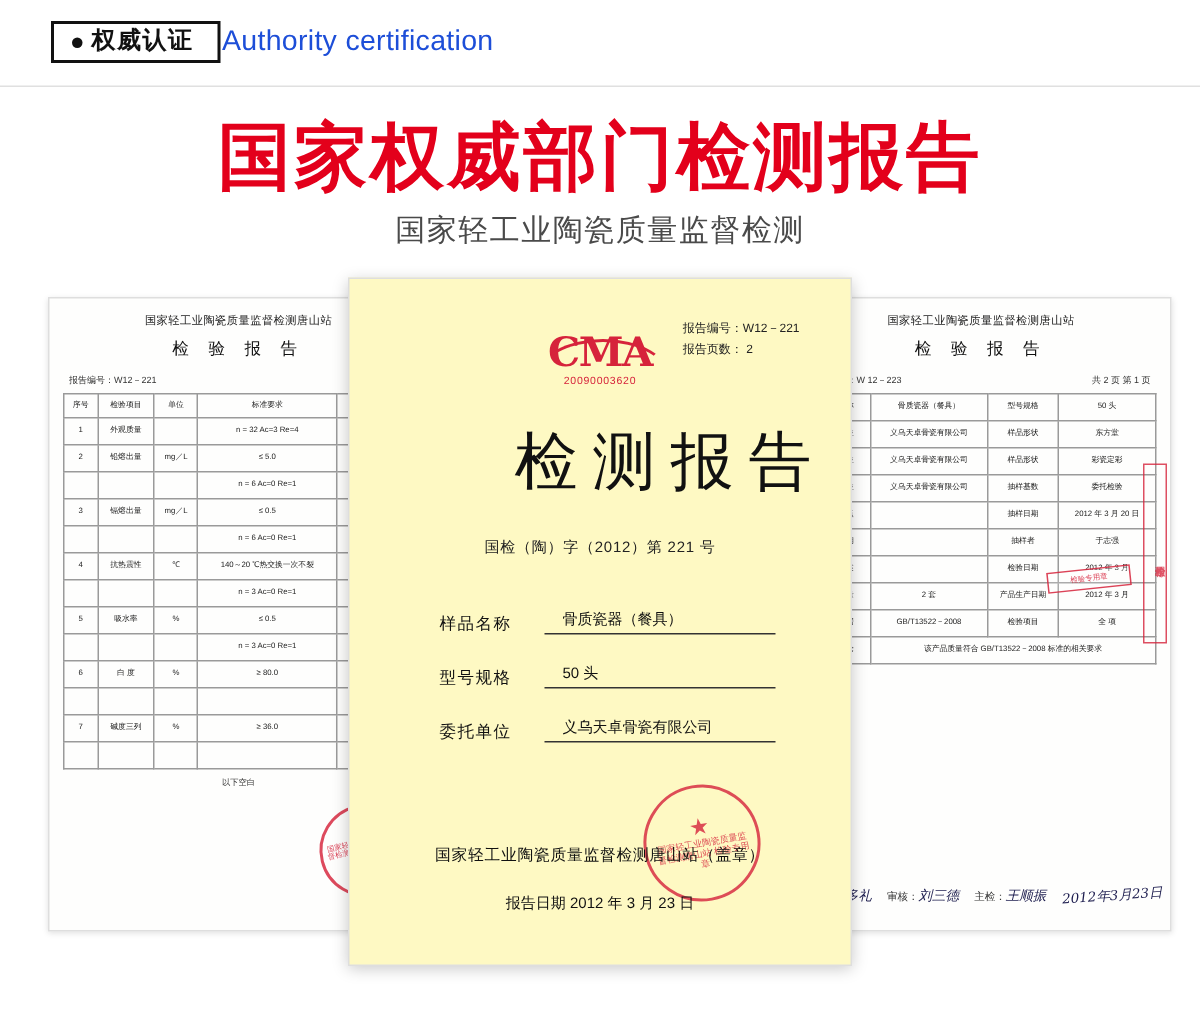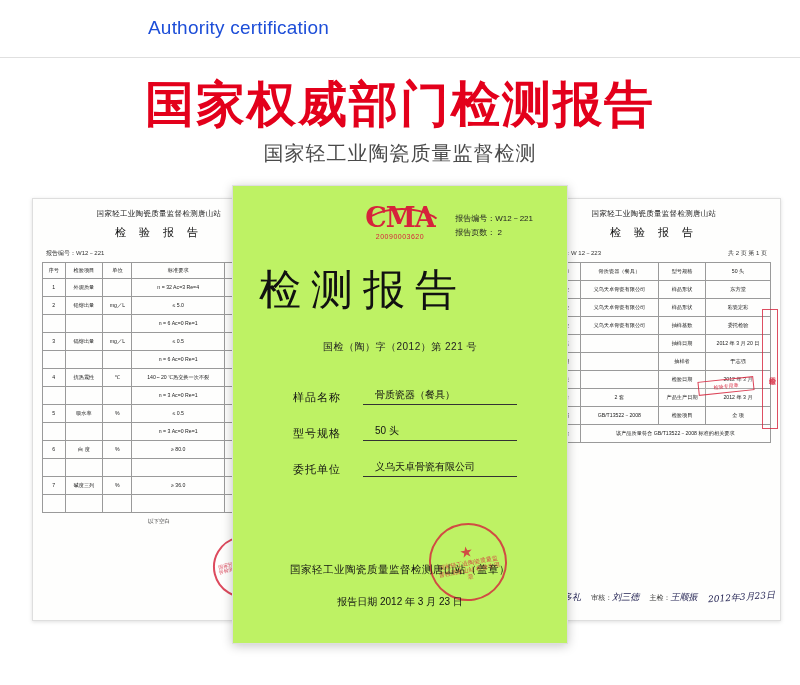--- a/index.html
+++ b/index.html
@@ -104,22 +104,22 @@
     padding: 10px 9px;
   }
   .cert-right {
     left: 527px; top: 13px;
     width: 254px; height: 423px;
     padding: 10px 9px;
   }
   .cert-center {
     left: 232px; top: 0px;
     width: 336px; height: 459px;
-    padding: 0 16px;
-    background: #bef264;
+    padding: 18px 16px;
+    background: #fef9c3;
     box-shadow: 0 2px 10px rgba(0,0,0,0.22);
     z-index: 5;
   }
 
   
   .side-head {
     text-align: center;
     font-size: 7.5px;
     color: #1a1a1a;
     letter-spacing: 0.3px;
@@ -259,21 +259,21 @@
   .center-meta {
     position: absolute;
     right: 34px;
     top: 26px;
     font-size: 8px;
     color: #222;
     line-height: 1.7;
     text-align: left;
   }
   .center-title {
-    text-align: left;
+    text-align: right;
     font-size: 42px;
     letter-spacing: 10px;
     color: #111;
     margin-top: 22px;
     font-family: "DejaVu Sans", "Liberation Sans", sans-serif;
     text-indent: 10px;
   }
   .center-code {
     text-align: center;
     font-size: 10px;
@@ -335,20 +335,24 @@
     transform: rotate(-10deg);
     box-sizing: border-box;
     padding: 6px;
   }
   .center-stamp .star { font-size: 15px; display: block; }
 </style>
 </head>
 <body>
 
 <div class="header">
+  <div class="badge">
+    <span class="dot"></span>
+    <span class="badge-text">权威认证</span>
+  </div>
   <div class="header-en">Authority certification</div>
 </div>
 
 <div class="main-title">国家权威部门检测报告</div>
 <div class="sub-title">国家轻工业陶瓷质量监督检测</div>
 
 <div class="certs">
 
   <div class="cert cert-left">
     <div class="side-head">国家轻工业陶瓷质量监督检测唐山站</div>

